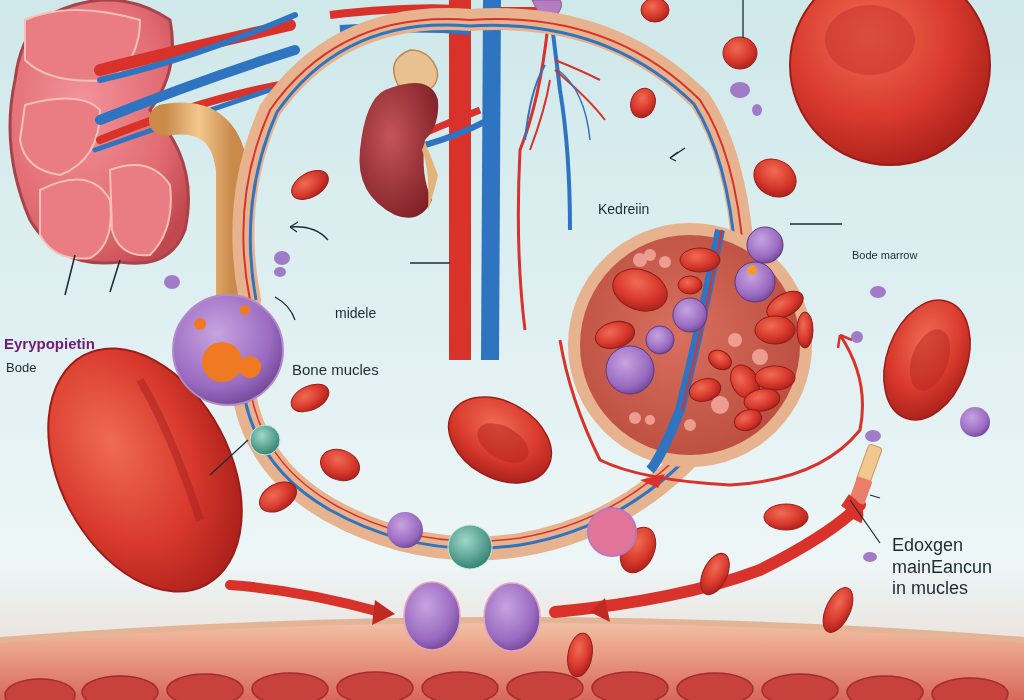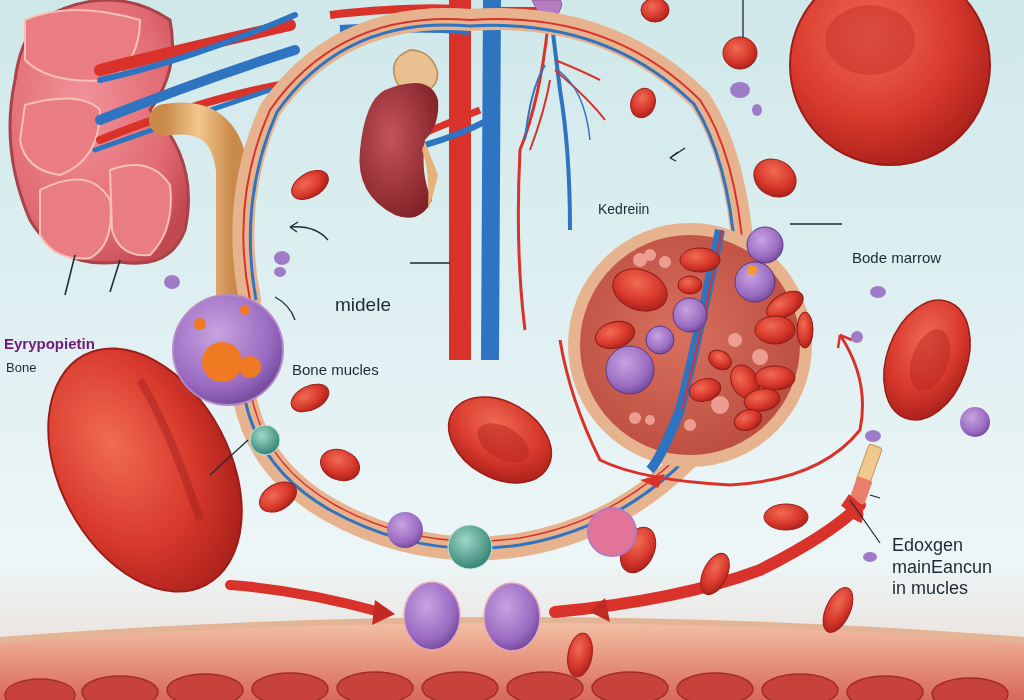--- a/index.html
+++ b/index.html
@@ -282,20 +282,20 @@
     <path d="M290 227 L298 222 M290 227 L297 232"></path>
     <path d="M275 297 Q290 305 295 320"></path>
     <line x1="410" y1="263" x2="450" y2="263"></line>
     <path d="M685 148 L670 158"></path>
     <path d="M670 158 L678 152 M670 158 L676 161"></path>
     <line x1="743" y1="0" x2="743" y2="38"></line>
   </g>
 </svg>
 
 <div class="label bold" style="left:4px; top:300px; font-size:15px;">Eyrypopietin</div>
-<div class="label" style="left:6px; top:326px; font-size:13px;">Bone</div>
-<div class="label" style="left:335px; top:259px; font-size:19px;">midele</div>
+<div class="label" style="left:6px; top:326px; font-size:13px;">Bode</div>
+<div class="label" style="left:335px; top:270px; font-size:14px;">midele</div>
 <div class="label" style="left:292px; top:326px; font-size:15px;">Bone mucles</div>
 <div class="label" style="left:598px; top:166px; font-size:14px;">Kedreiin</div>
-<div class="label" style="left:852px; top:214px; font-size:15px;">Bode marrow</div>
+<div class="label" style="left:852px; top:214px; font-size:11px;">Bode marrow</div>
 <div class="label multi" style="left:892px; top:500px; font-size:18px; line-height:1.2;">Edoxgen
 mainEancun
 in mucles</div>
 
 </body></html>

